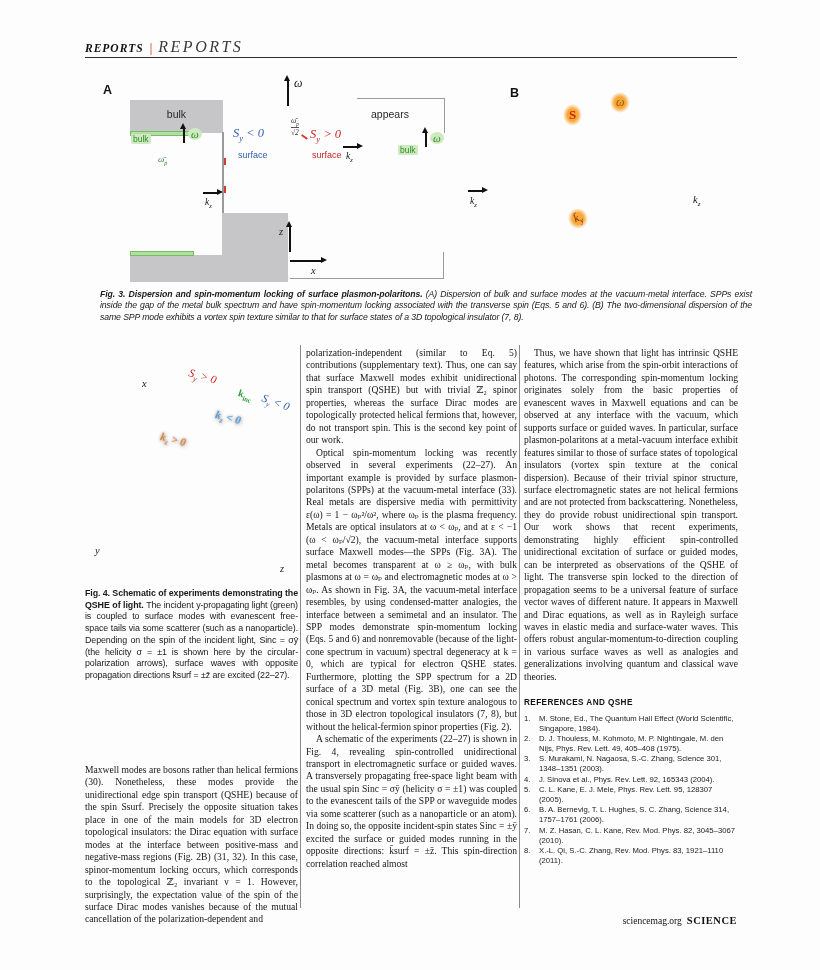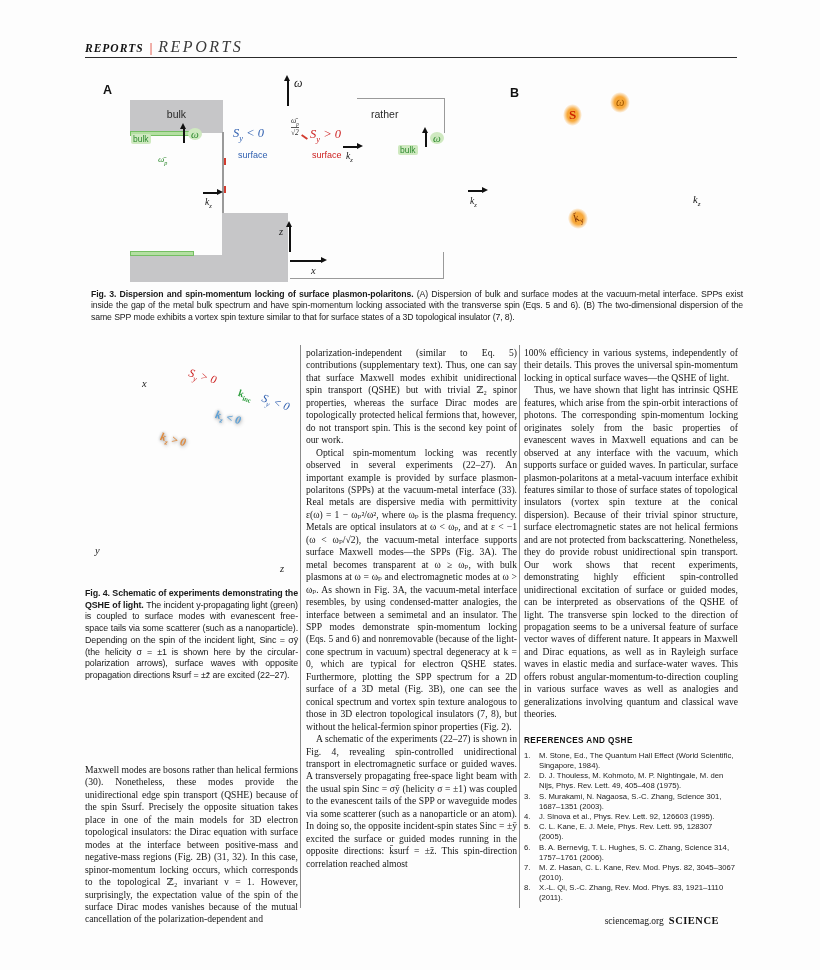--- a/index.html
+++ b/index.html
@@ -58,21 +58,21 @@
   
   .refhead{font-family:"Liberation Sans","DejaVu Sans",sans-serif;font-weight:bold;font-size:8.2px;
         letter-spacing:0.4px;color:#111;margin:14px 0 4px 0;text-align:left;}
   .reflist{font-family:"Liberation Sans","DejaVu Sans",sans-serif;font-size:7.7px;line-height:9.9px;
         color:#222;text-align:left;}
   .refitem{display:grid;grid-template-columns:13px 1fr;column-gap:2px;margin-bottom:0.5px;}
   
   .ftr-l{position:absolute;left:85px;top:911px;}
   .ftr-l .pn{font-weight:bold;font-size:12.5px;color:#111;}
   .ftr-l .iss{font-size:8px;letter-spacing:0.6px;margin-left:12px;color:#222;}
-  .ftr-r{position:absolute;right:101px;top:915px;font-size:9.5px;color:#111;}
+  .ftr-r{position:absolute;right:83px;top:915px;font-size:9.5px;color:#111;}
   .ftr-r .brand{font-weight:bold;font-size:10.5px;letter-spacing:0.5px;margin-left:5px;}
   sub{font-size:68%;}
 </style>
 </head>
 <body>
 
 <div class="page">
 
   <div class="hdr">
     <span class="res">REPORTS</span><span class="bar">|</span><span class="rep">REPORTS</span>
@@ -111,21 +111,21 @@
 
     <span class="abs sy blue" style="left:138px;top:56px;"><span>S</span><sub>y</sub><span> &lt; 0</span></span>
     <span class="abs surf blue" style="left:143px;top:80px;">surface</span>
     <span class="abs sy red" style="left:215px;top:57px;"><span>S</span><sub>y</sub><span> &gt; 0</span></span>
     <span class="abs surf red" style="left:217px;top:80px;">surface</span>
     <div class="arr-r" style="left:248px;top:76px;width:15px;"></div>
     <span class="abs kz" style="left:251px;top:81px;"><span>k</span><sub>z</sub></span>
 
     <div class="gline" style="left:262px;top:28px;width:88px;height:1px;"></div>
     <div class="gline" style="left:349px;top:28px;width:1px;height:35px;"></div>
-    <div class="vac-lbl sans">rather</div>
+    <div class="vac-lbl sans">appears</div>
     <span class="pill abs" style="left:303px;top:75px;">bulk</span>
     <div class="arr-u" style="left:330px;top:62px;height:15px;"></div>
     <span class="wcirc abs" style="left:335px;top:62px;">ω</span>
 
     <div class="arr-u" style="left:194px;top:156px;height:26px;"></div>
     <span class="abs mathlbl" style="left:184px;top:156px;font-size:10.5px;">z</span>
     <div class="arr-r" style="left:195px;top:190px;width:32px;"></div>
     <span class="abs mathlbl" style="left:216px;top:195px;font-size:10.5px;">x</span>
     <div class="gline" style="left:348px;top:182px;width:1px;height:26px;"></div>
     <div class="gline" style="left:195px;top:208px;width:154px;height:1px;"></div>
@@ -133,21 +133,21 @@
     <div class="arr-r" style="left:373px;top:120px;width:15px;"></div>
     <span class="abs kz" style="left:375px;top:126px;"><span>k</span><sub>z</sub></span>
 
     <div class="panel-letter" style="left:415px;top:16px;">B</div>
     <span class="abs glow-o" style="left:515px;top:22px;font-style:italic;font-size:12px;color:#a35a00;">ω</span>
     <span class="abs glow-o" style="left:468px;top:34px;font-weight:bold;font-size:13px;color:#cc2200;">S</span>
     <span class="abs glow-o rot" style="left:473px;top:138px;font-style:italic;font-size:11px;color:#7a2e00;transform:rotate(-25deg);"><span>k̄</span><sub>y</sub></span>
     <span class="abs kz" style="left:598px;top:124px;font-size:10.5px;"><span>k</span><sub>z</sub></span>
   </div>
 
-  <div class="figcap" style="left:91px;top:289px;width:652px;">
+  <div class="figcap" style="left:100px;top:289px;width:652px;font-style:italic;">
     <b>Fig. 3. Dispersion and spin-momentum locking of surface plasmon-polaritons.</b>
     <span>(A) Dispersion of bulk and surface modes at the vacuum-metal interface. SPPs exist inside the gap of the metal bulk spectrum and have spin-momentum locking associated with the transverse spin (Eqs. 5 and 6). (B) The two-dimensional dispersion of the same SPP mode exhibits a vortex spin texture similar to that for surface states of a 3D topological insulator (7, 8).</span>
   </div>
 
   <div class="colrule" style="left:300px;top:345px;height:563px;"></div>
   <div class="colrule" style="left:519px;top:345px;height:563px;"></div>
 
   <div class="fig4">
     <span class="f4lbl" style="left:57px;top:33px;">x</span>
     <span class="abs rot mathlbl red" style="left:103px;top:25px;font-size:11.5px;transform:rotate(16deg);"><span>S</span><sub>y</sub><span> &gt; 0</span></span>
@@ -168,43 +168,42 @@
     <p>Maxwell modes are bosons rather than helical fermions (30). Nonetheless, these modes provide the unidirectional edge spin transport (QSHE) because of the spin Ssurf. Precisely the opposite situation takes place in one of the main models for 3D electron topological insulators: the Dirac equation with surface modes at the interface between positive-mass and negative-mass regions (Fig. 2B) (31, 32). In this case, spinor-momentum locking occurs, which corresponds to the topological ℤ₂ invariant ν = 1. However, surprisingly, the expectation value of the spin of the surface Dirac modes vanishes because of the mutual cancellation of the polarization-dependent and</p>
   </div>
 
   <div class="bodycol" style="left:306px;top:347px;width:211px;">
     <p>polarization-independent (similar to Eq. 5) contributions (supplementary text). Thus, one can say that surface Maxwell modes exhibit unidirectional spin transport (QSHE) but with trivial ℤ₂ spinor properties, whereas the surface Dirac modes are topologically protected helical fermions that, however, do not transport spin. This is the second key point of our work.</p>
     <p class="ind">Optical spin-momentum locking was recently observed in several experiments (22–27). An important example is provided by surface plasmon-polaritons (SPPs) at the vacuum-metal interface (33). Real metals are dispersive media with permittivity ε(ω) = 1 − ωₚ²/ω², where ωₚ is the plasma frequency. Metals are optical insulators at ω &lt; ωₚ, and at ε &lt; −1 (ω &lt; ωₚ/√2), the vacuum-metal interface supports surface Maxwell modes—the SPPs (Fig. 3A). The metal becomes transparent at ω ≥ ωₚ, with bulk plasmons at ω = ωₚ and electromagnetic modes at ω &gt; ωₚ. As shown in Fig. 3A, the vacuum-metal interface resembles, by using condensed-matter analogies, the interface between a semimetal and an insulator. The SPP modes demonstrate spin-momentum locking (Eqs. 5 and 6) and nonremovable (because of the light-cone spectrum in vacuum) spectral degeneracy at k = 0, which are typical for electron QSHE states. Furthermore, plotting the SPP spectrum for a 2D surface of a 3D metal (Fig. 3B), one can see the conical spectrum and vortex spin texture analogous to those in 3D electron topological insulators (7, 8), but without the helical-fermion spinor properties (Fig. 2).</p>
     <p class="ind">A schematic of the experiments (22–27) is shown in Fig. 4, revealing spin-controlled unidirectional transport in electromagnetic surface or guided waves. A transversely propagating free-space light beam with the usual spin Sinc = σȳ (helicity σ = ±1) was coupled to the evanescent tails of the SPP or waveguide modes via some scatterer (such as a nanoparticle or an atom). In doing so, the opposite incident-spin states Sinc = ±ȳ excited the surface or guided modes running in the opposite directions: k̄surf = ±z̄. This spin-direction correlation reached almost</p>
   </div>
 
   <div class="bodycol" style="left:524px;top:347px;width:214px;">
-    <p>100% efficiency in various systems, independently of their details. This proves the universal spin-momentum locking in optical surface waves—the QSHE of light.</p>
     <p class="ind">Thus, we have shown that light has intrinsic QSHE features, which arise from the spin-orbit interactions of photons. The corresponding spin-momentum locking originates solely from the basic properties of evanescent waves in Maxwell equations and can be observed at any interface with the vacuum, which supports surface or guided waves. In particular, surface plasmon-polaritons at a metal-vacuum interface exhibit features similar to those of surface states of topological insulators (vortex spin texture at the conical dispersion). Because of their trivial spinor structure, surface electromagnetic states are not helical fermions and are not protected from backscattering. Nonetheless, they do provide robust unidirectional spin transport. Our work shows that recent experiments, demonstrating highly efficient spin-controlled unidirectional excitation of surface or guided modes, can be interpreted as observations of the QSHE of light. The transverse spin locked to the direction of propagation seems to be a universal feature of surface vector waves of different nature. It appears in Maxwell and Dirac equations, as well as in Rayleigh surface waves in elastic media and surface-water waves. This offers robust angular-momentum-to-direction coupling in various surface waves as well as analogies and generalizations involving quantum and classical wave theories.</p>
     <div class="refhead">REFERENCES AND QSHE</div>
     <div class="reflist">
 
         <div class="refitem">
           <span>1.</span>
           <span>M. Stone, Ed., The Quantum Hall Effect (World Scientific, Singapore, 1984).</span>
         </div>
 
         <div class="refitem">
           <span>2.</span>
           <span>D. J. Thouless, M. Kohmoto, M. P. Nightingale, M. den Nijs, Phys. Rev. Lett. 49, 405–408 (1975).</span>
         </div>
 
         <div class="refitem">
           <span>3.</span>
-          <span>S. Murakami, N. Nagaosa, S.-C. Zhang, Science 301, 1687–1351 (2003).</span>
+          <span>S. Murakami, N. Nagaosa, S.-C. Zhang, Science 301, 1348–1351 (2003).</span>
         </div>
 
         <div class="refitem">
           <span>4.</span>
-          <span>J. Sinova et al., Phys. Rev. Lett. 92, 126603 (1995).</span>
+          <span>J. Sinova et al., Phys. Rev. Lett. 92, 165343 (2004).</span>
         </div>
 
         <div class="refitem">
           <span>5.</span>
           <span>C. L. Kane, E. J. Mele, Phys. Rev. Lett. 95, 128307 (2005).</span>
         </div>
 
         <div class="refitem">
           <span>6.</span>
           <span>B. A. Bernevig, T. L. Hughes, S. C. Zhang, Science 314, 1757–1761 (2006).</span>

